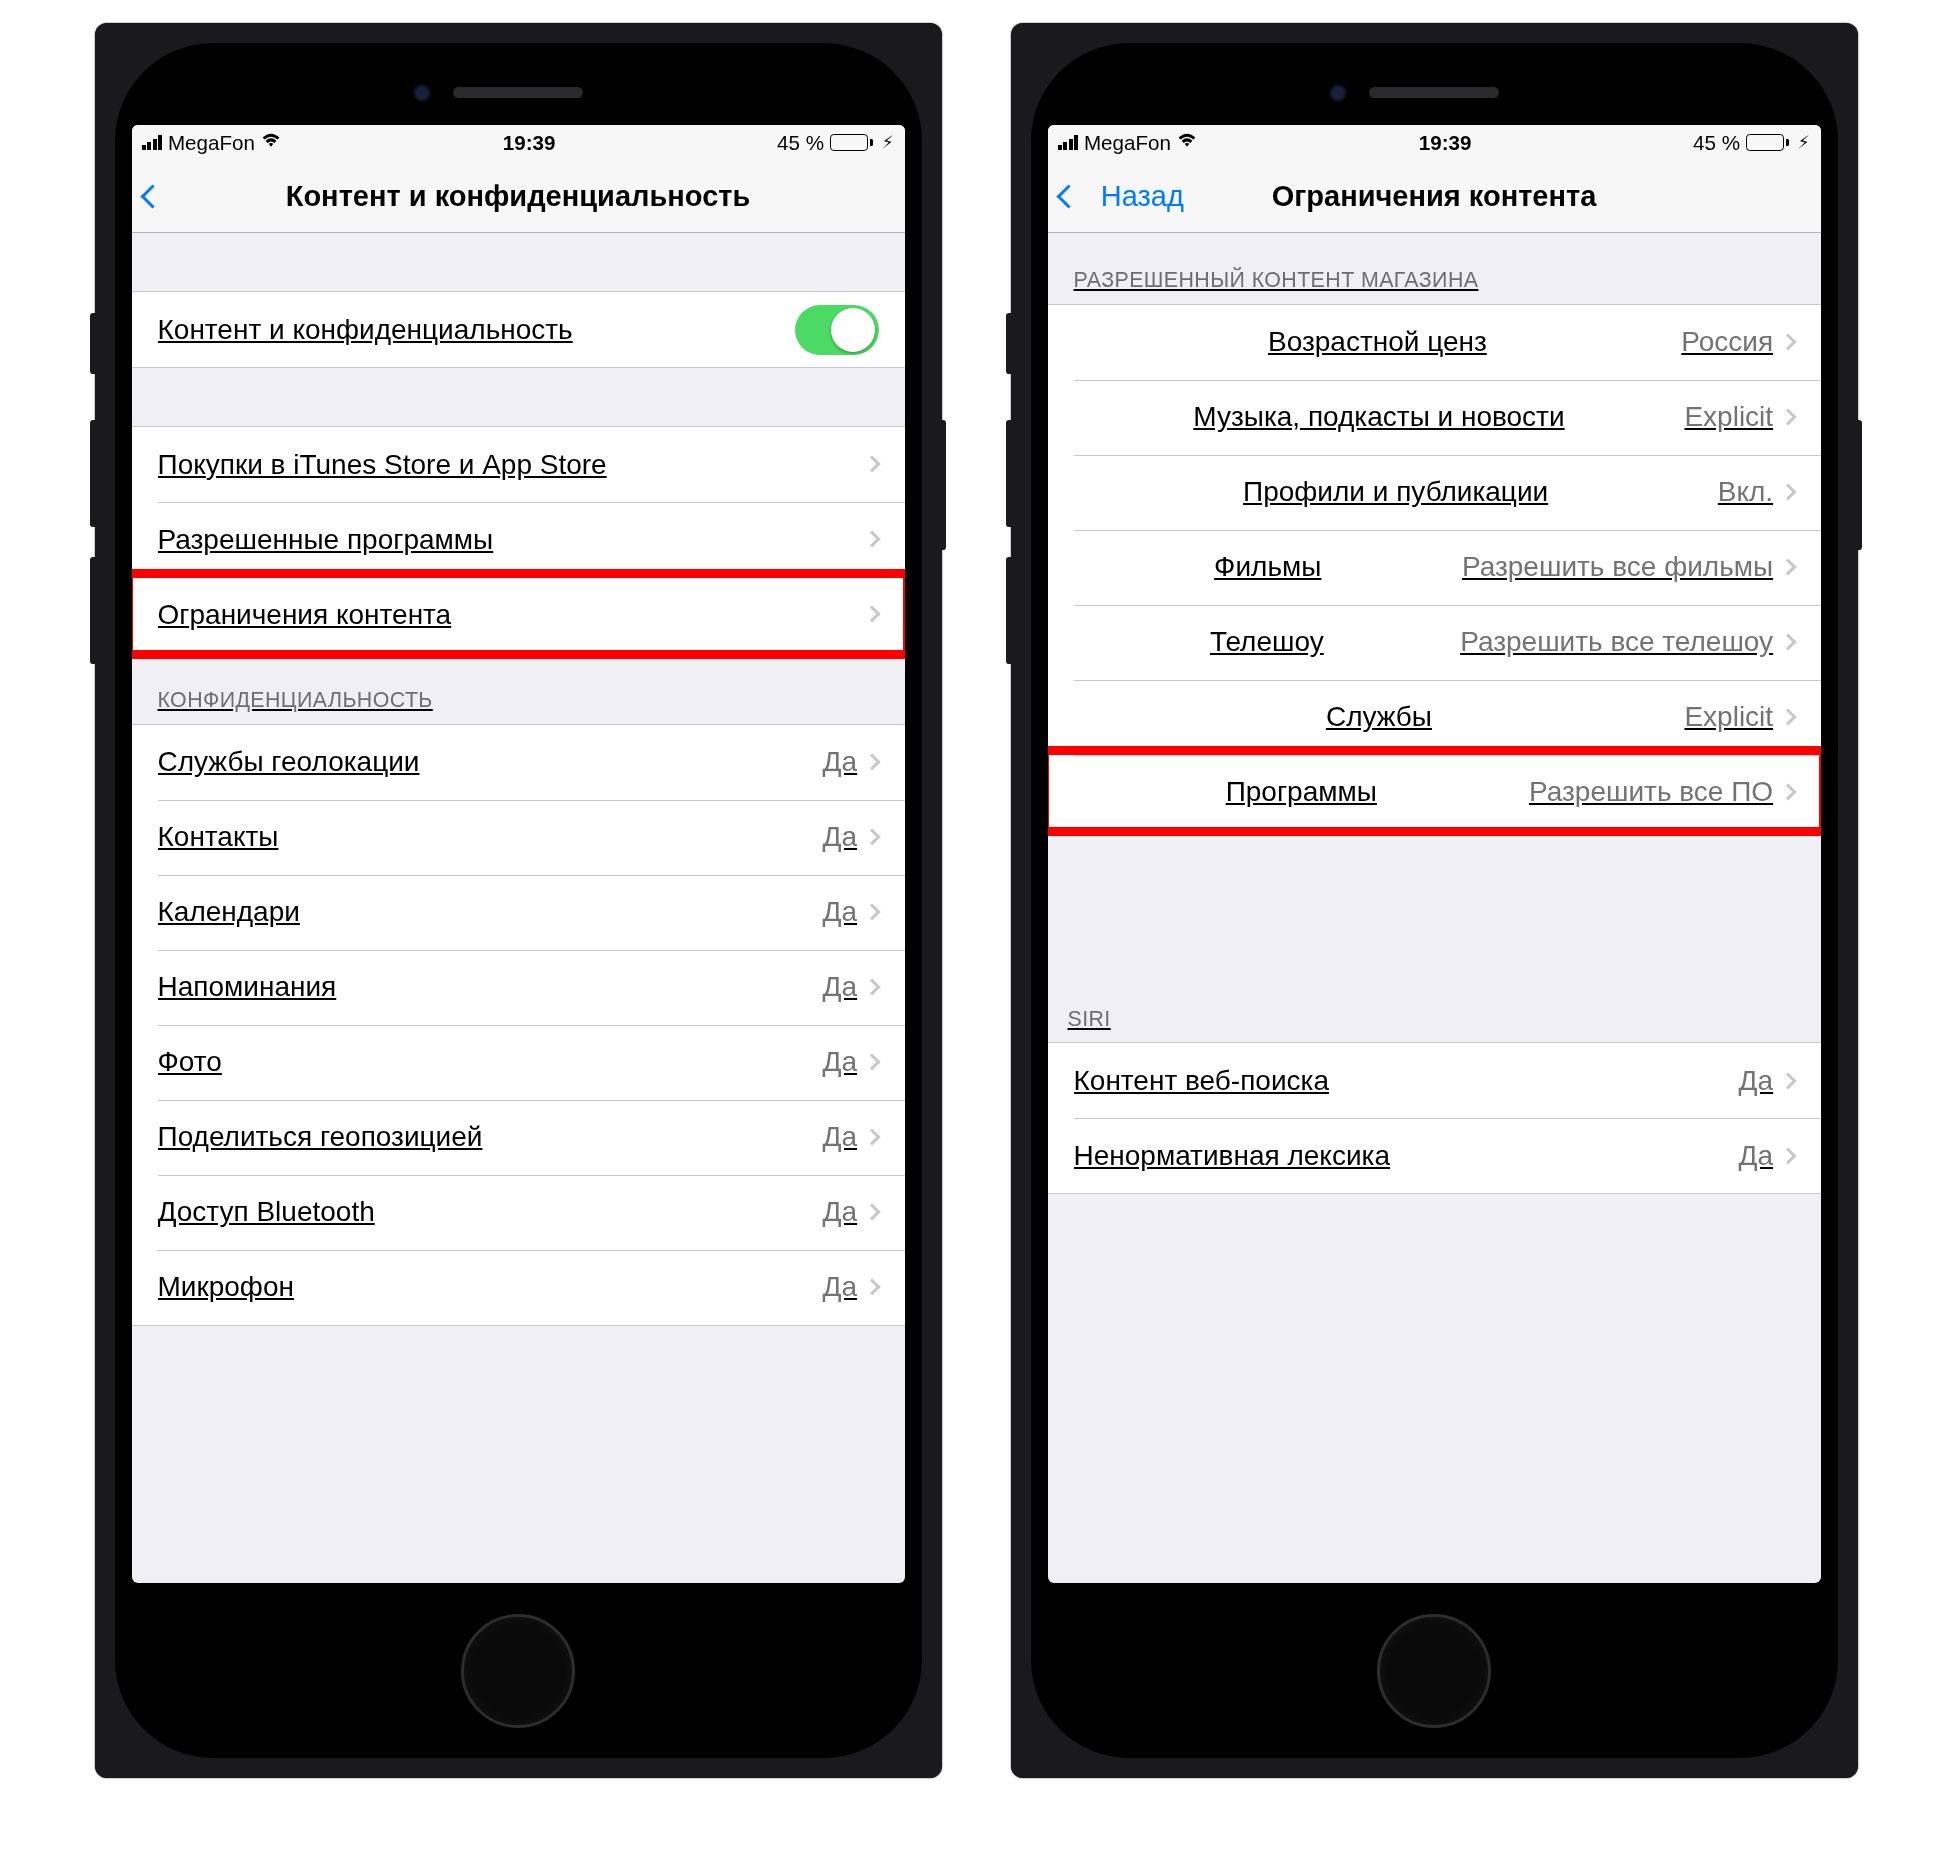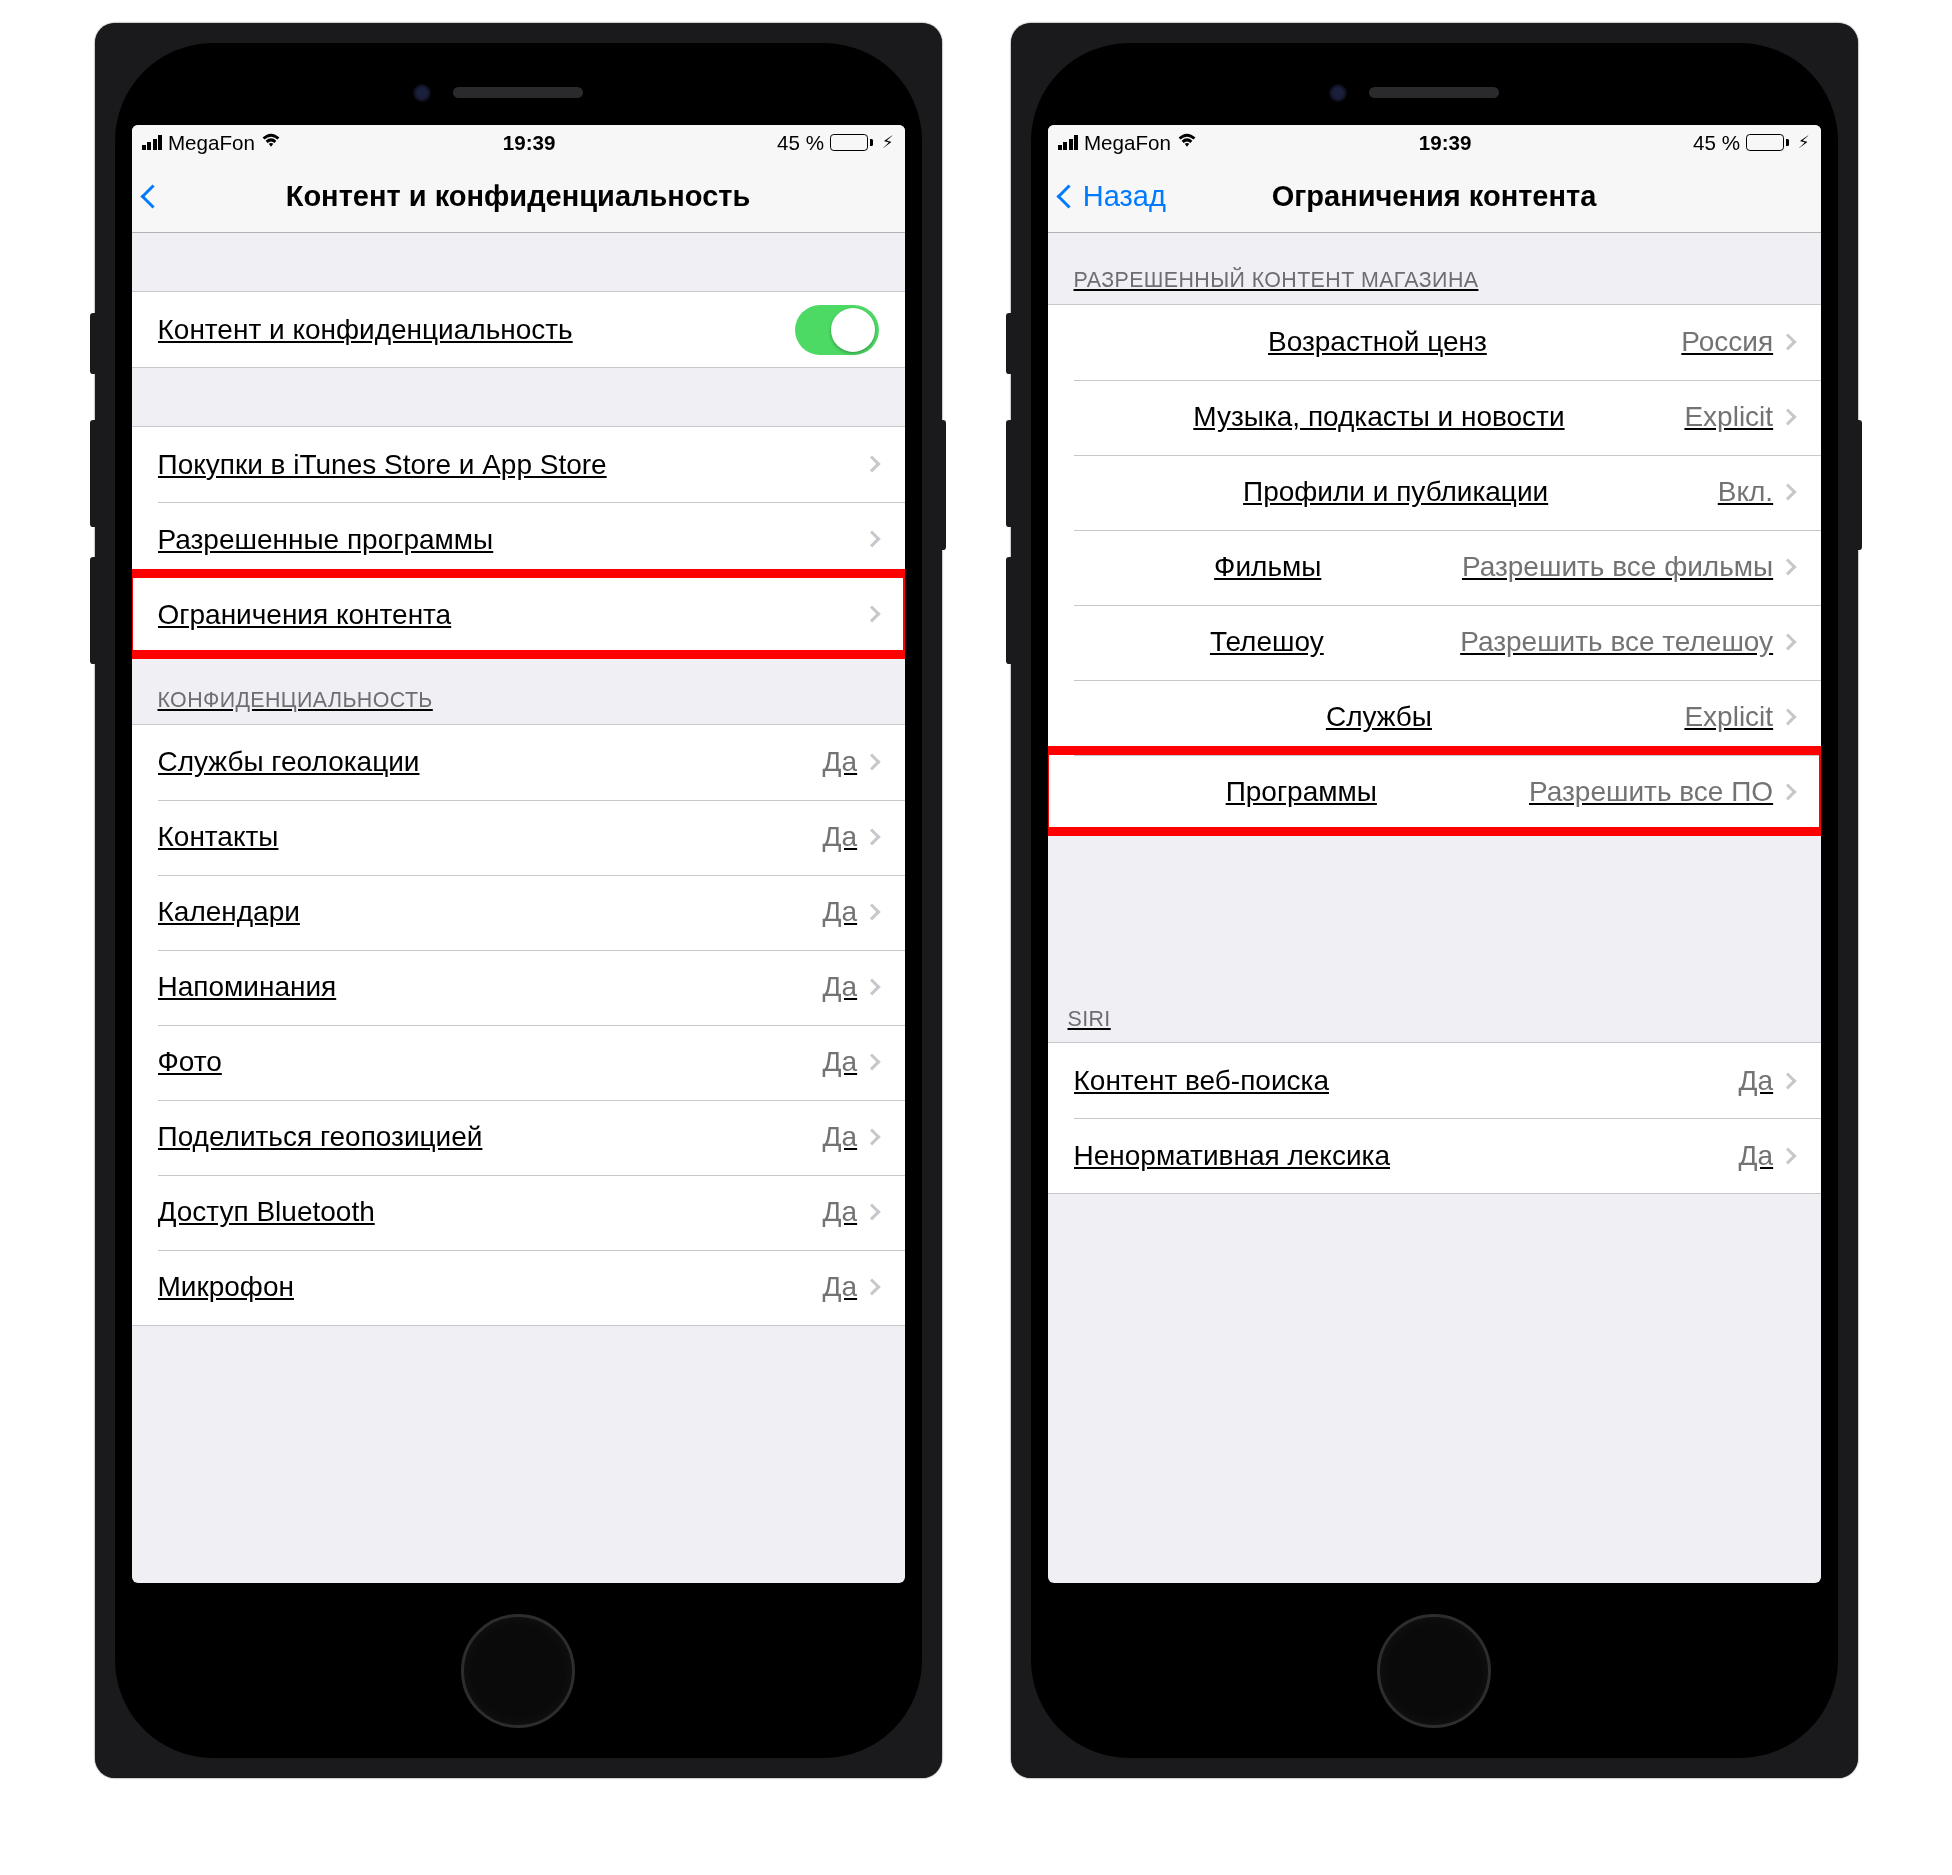--- a/index.html
+++ b/index.html
@@ -8,21 +8,21 @@
     font-family: -apple-system, "Helvetica Neue", Helvetica, Arial, sans-serif;
     display: flex;
     justify-content: center;
     gap: 69px;
     padding: 23px 30.5px;
   }
   .phone-frame {
     width: 847px;
     height: 1755px;
     background: #1a1a1c;
-    border-radius: 20px;
+    border-radius: 12px;
     padding: 20px;
     position: relative;
     box-shadow: 0 0 1.5px #000;
   }
   .phone-inner {
     width: 100%;
     height: 100%;
     background: #000;
     border-radius: 98px;
     padding: 82px 17px 175px 17px;
@@ -109,21 +109,21 @@
     align-items:center;
     position:relative;
     padding: 0 12.2px;
   }
   .nav-back {
     display:flex;
     align-items:center;
     color:#007aff;
     font-size:29px;
     font-weight:400;
-    gap:3px;
+    gap:21px;
   }
   .nav-back .chev{
     width:17px; height:17px; border-left:3.8px solid #007aff; border-bottom:3.8px solid #007aff; transform:rotate(45deg); margin-right:3.1px;
   }
   .nav-title{
     position:absolute;
     left:0; right:0;
     text-align:center;
     font-size:29px;
     font-weight:600;

